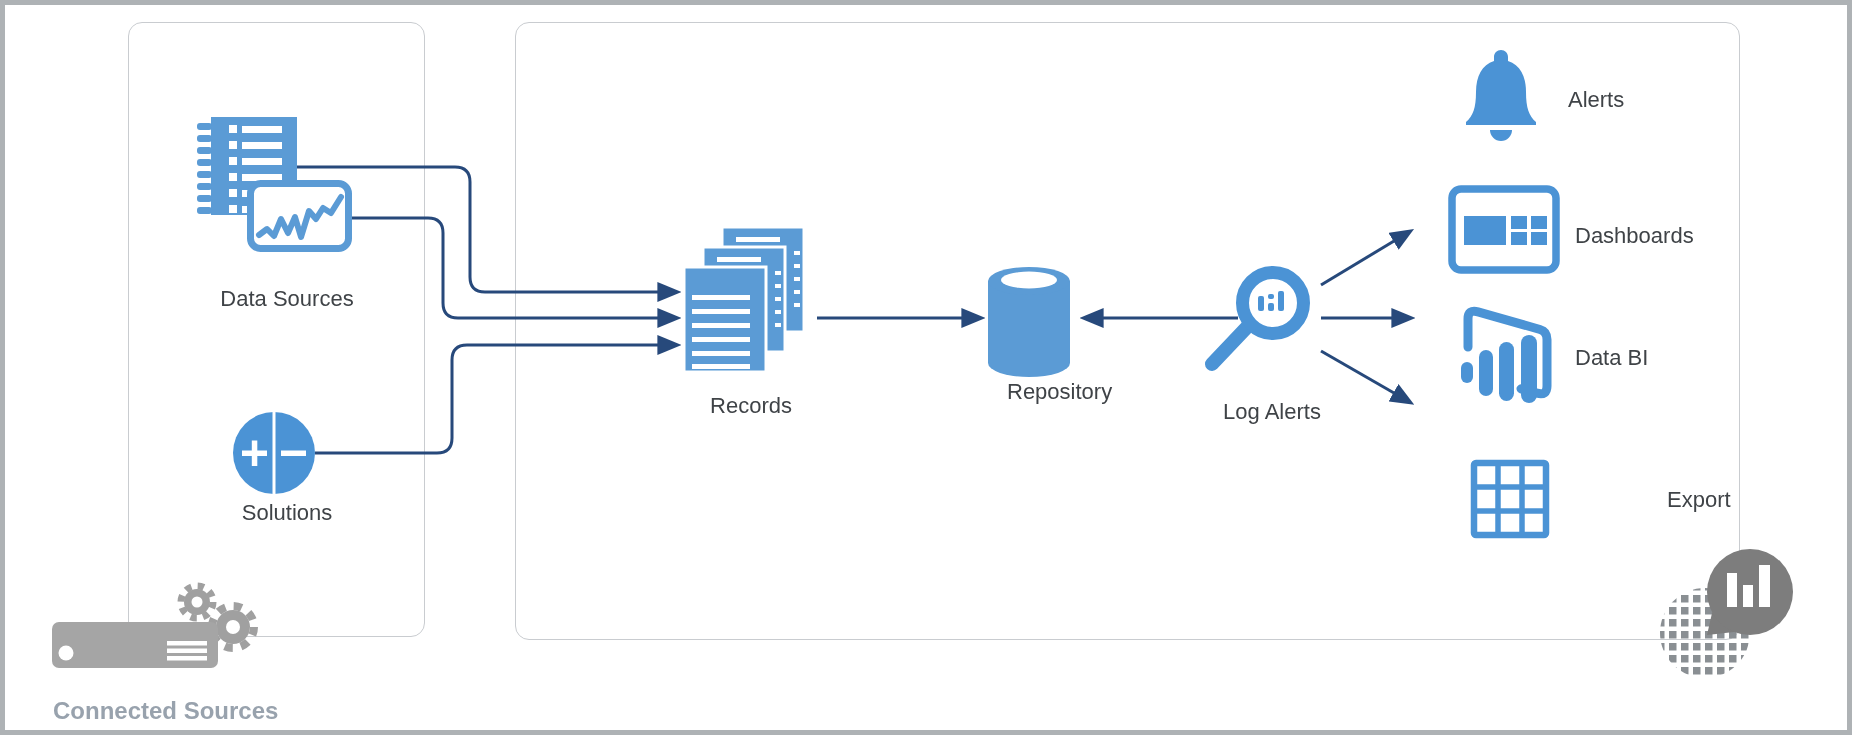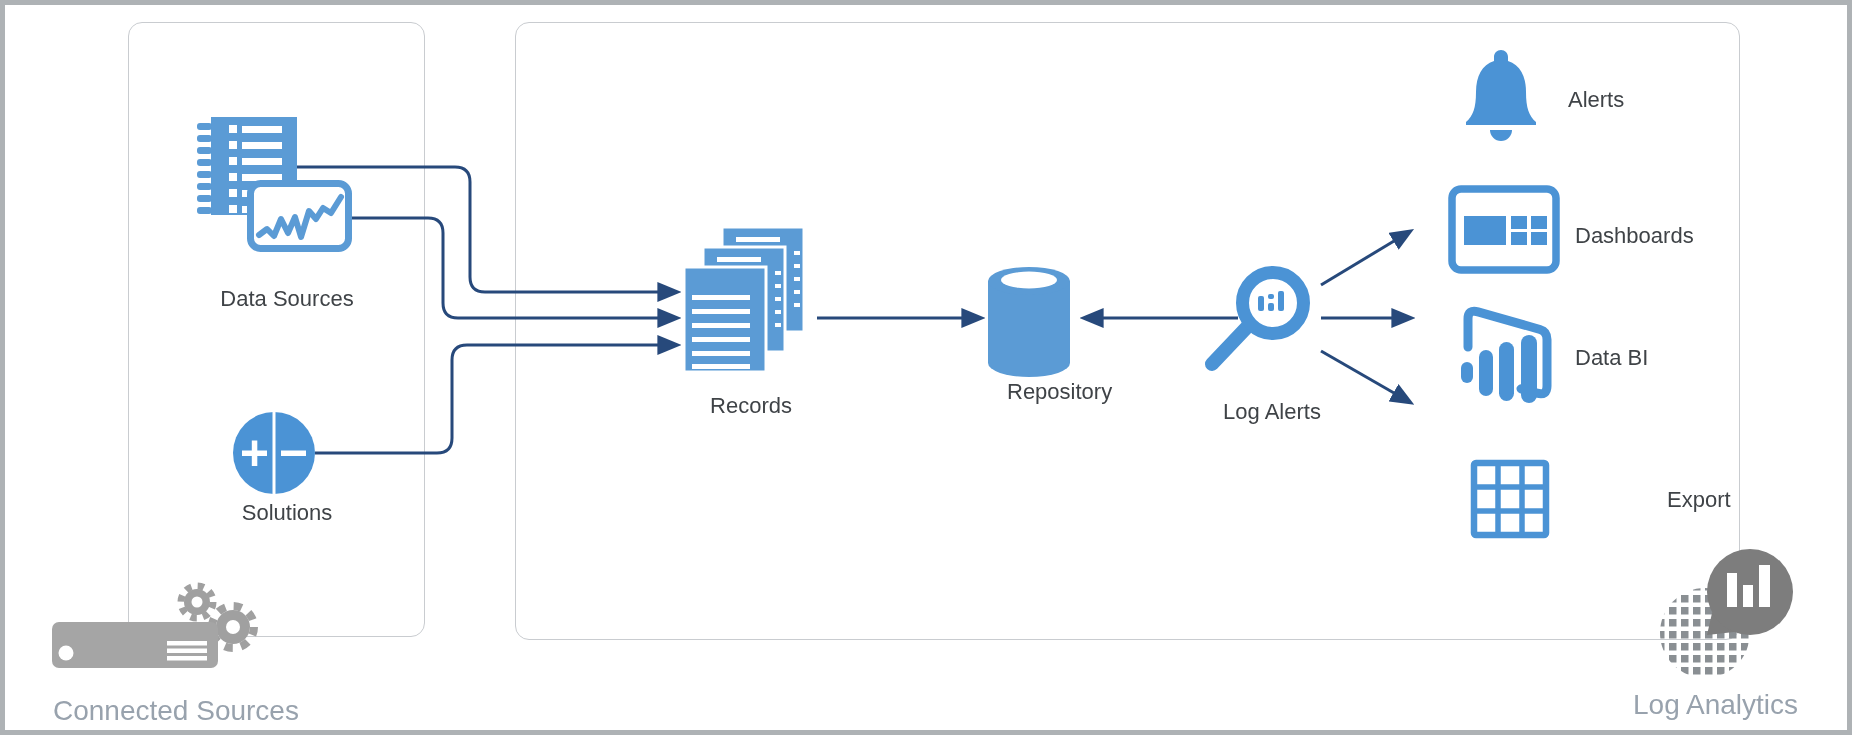--- a/index.html
+++ b/index.html
@@ -13,21 +13,21 @@
   }
   #box-left{left:123px;top:17px;width:295px;height:613px;}
   #box-right{left:510px;top:17px;width:1223px;height:616px;}
   svg.layer{position:absolute;left:0;top:0;}
   .abs{position:absolute;}
   .nlabel{
     position:absolute;font-size:22px;color:#3f4347;white-space:nowrap;line-height:30px;
   }
   .centered{transform:translateX(-50%);margin-left:11px;}
   .caption{
-    position:absolute;font-size:28px;color:#98a2ad;white-space:nowrap;line-height:36px;
+    position:absolute;font-size:24px;color:#98a2ad;white-space:nowrap;line-height:36px;font-weight:bold;
   }
 </style>
 </head>
 <body>
 
 <div class="frame">
 
   <div class="gbox" id="box-left"></div>
   <div class="gbox" id="box-right"></div>
 
@@ -218,15 +218,14 @@
   <div class="nlabel centered" style="left:271px;top:493px;">Solutions</div>
   <div class="nlabel centered" style="left:735px;top:386px;">Records</div>
   <div class="nlabel" style="left:1002px;top:372px;">Repository</div>
   <div class="nlabel centered" style="left:1256px;top:392px;">Log Alerts</div>
   <div class="nlabel" style="left:1563px;top:80px;">Alerts</div>
   <div class="nlabel" style="left:1570px;top:216px;">Dashboards</div>
   <div class="nlabel" style="left:1570px;top:338px;">Data BI</div>
   <div class="nlabel" style="left:1662px;top:480px;">Export</div>
 
   <div class="caption" style="left:48px;top:688px;">Connected Sources</div>
-  <div class="caption" style="left:1628px;top:682px;">Log Analytics</div>
 
 </div>
 
 </body></html>

